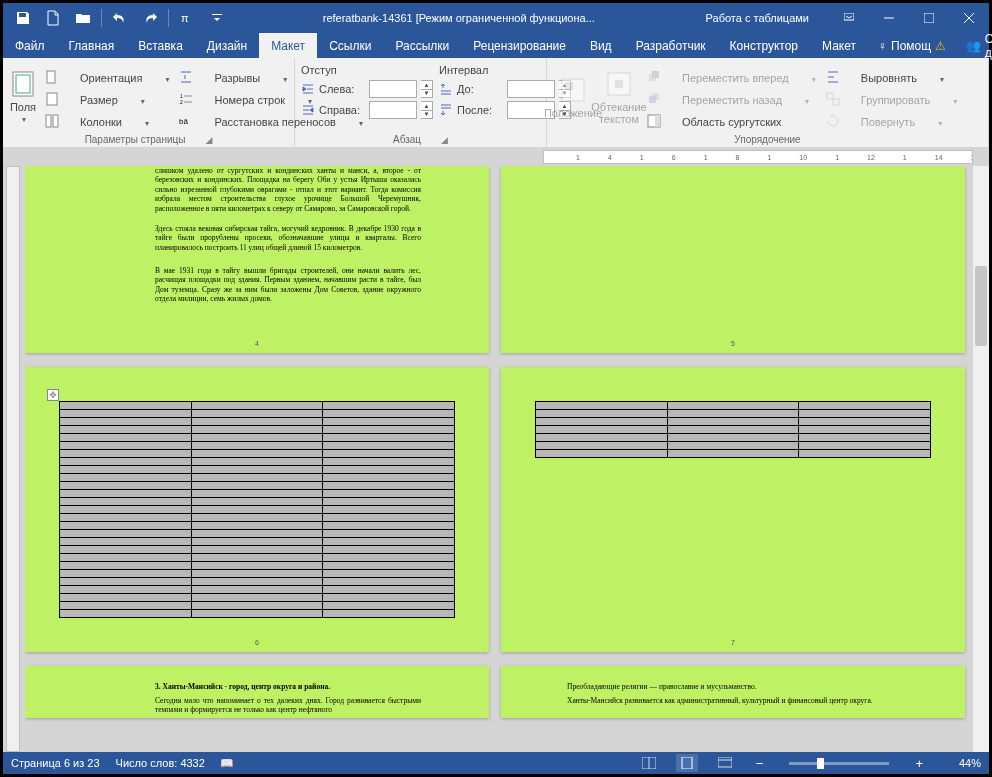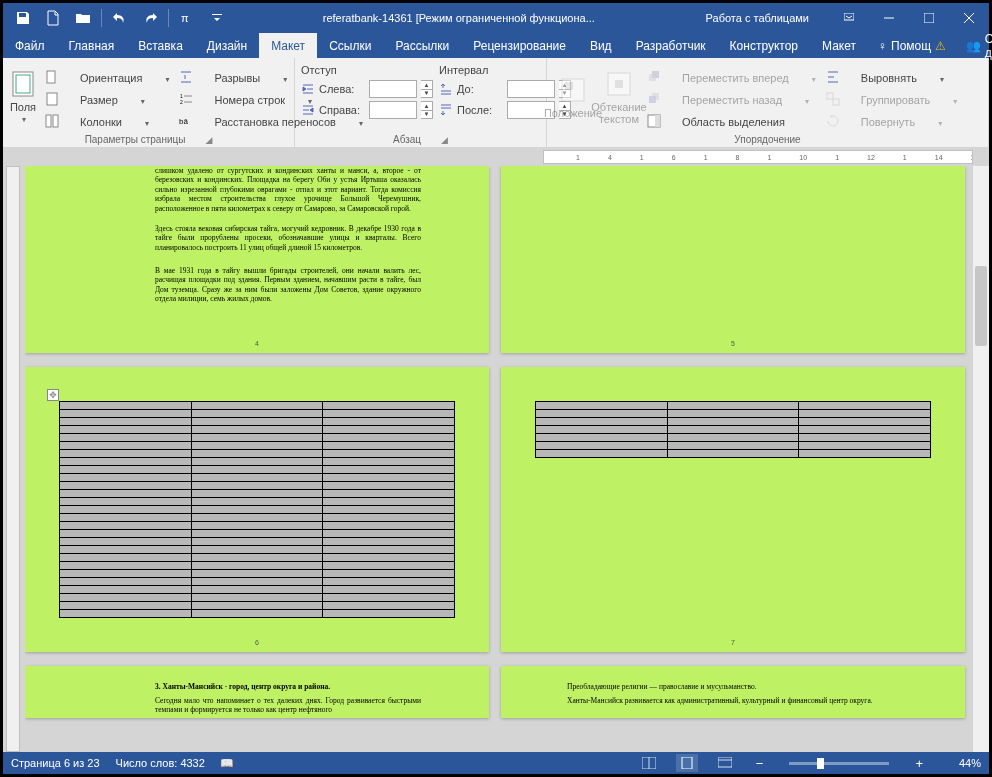--- a/index.html
+++ b/index.html
@@ -332,21 +332,21 @@
                 <rect x="2" y="4" width="7" height="7" fill="#aac"></rect>
               </svg>
               <span>Переместить назад</span>
               <span class="dd-arrow">▾</span>
             </div>
           <div class="small-btn">
               <svg viewBox="0 0 14 14">
                 <rect x="1" y="1" width="12" height="12" fill="#fff" stroke="#888"></rect>
                 <rect x="8" y="1" width="5" height="12" fill="#ddd"></rect>
               </svg>
-              <span>Область выделения</span>
+              <span>Область сургутских</span>
             </div>
         </div>
         <div class="small-col">
           <div class="small-btn">
               <svg viewBox="0 0 14 14">
                 <path d="M2 2h10M2 7h6M2 12h10" stroke="#56b"></path>
               </svg>
               <span>Выровнять</span>
               <span class="dd-arrow">▾</span>
             </div>

